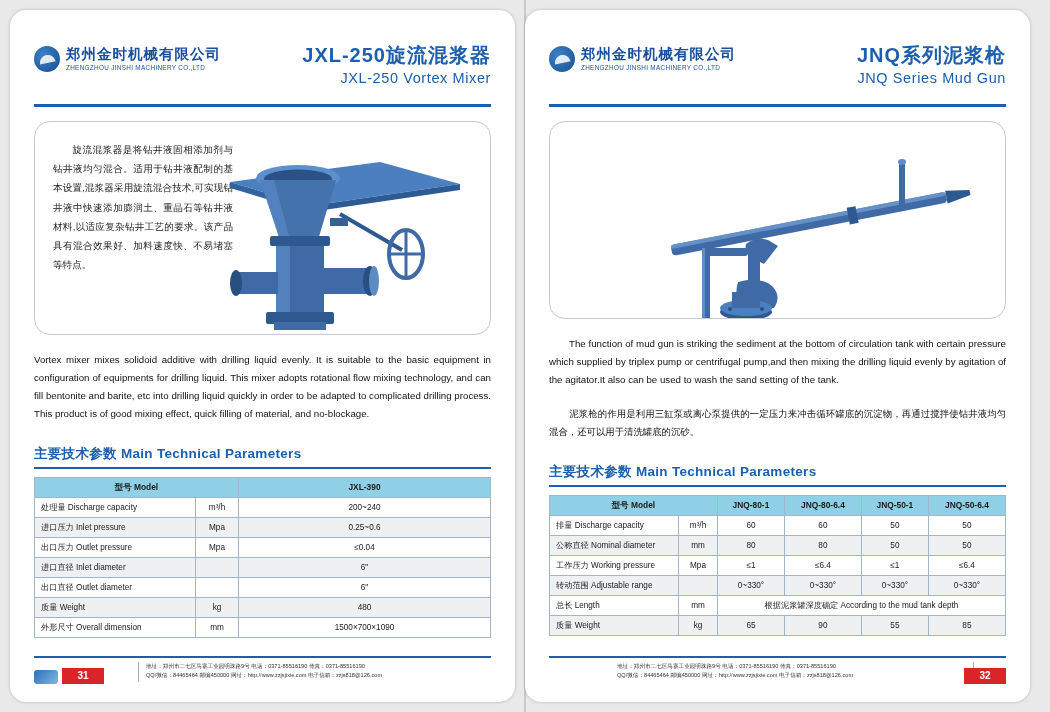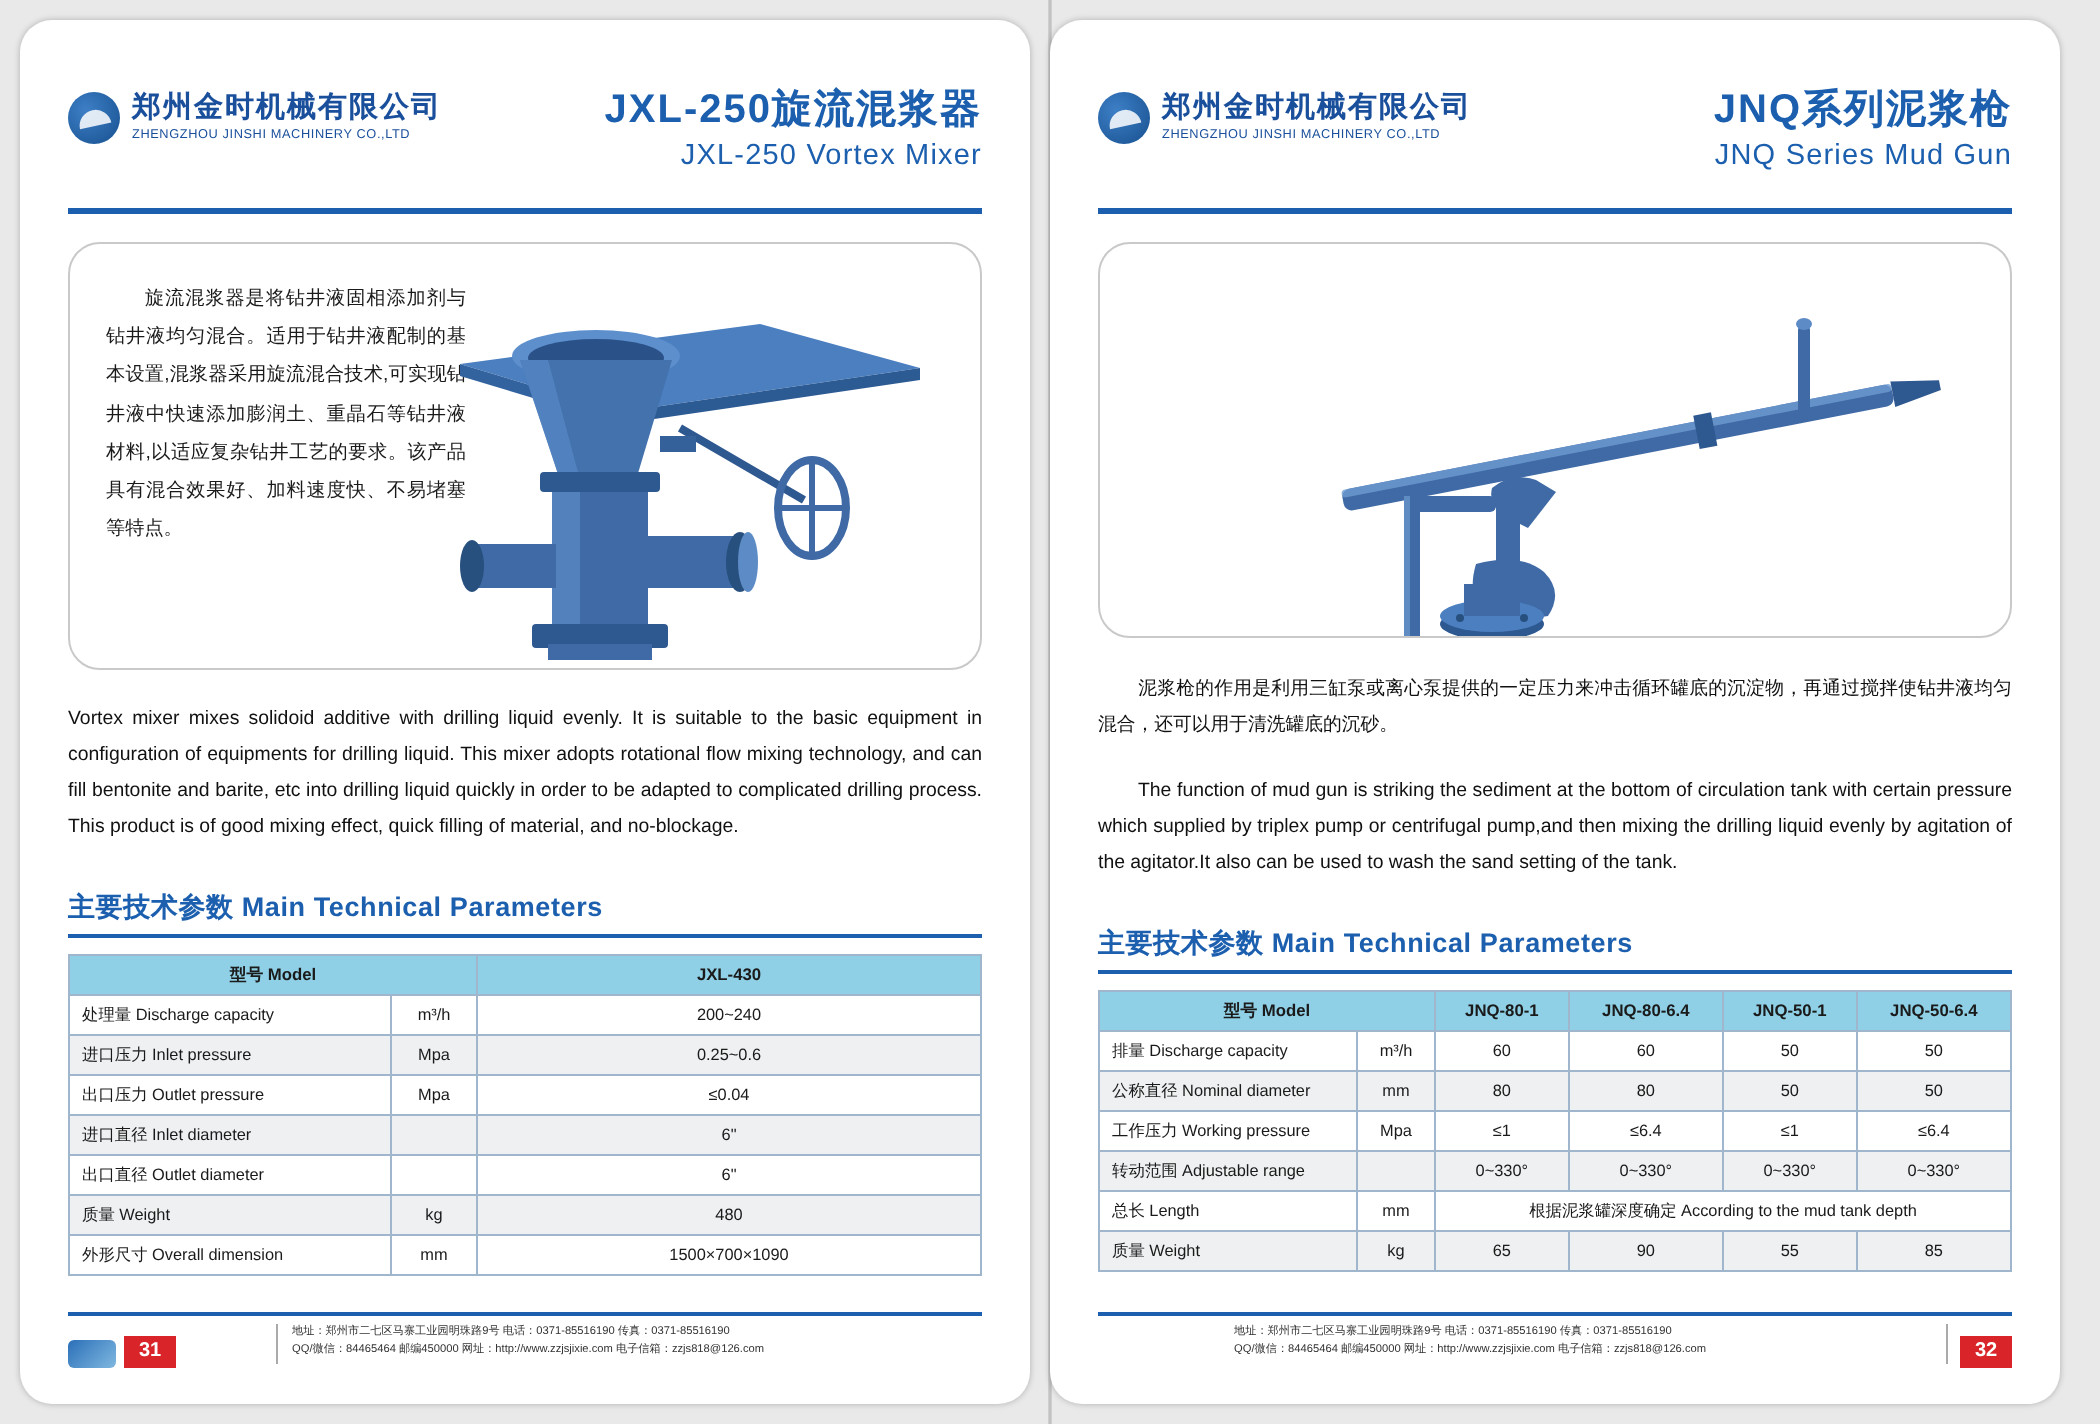--- a/index.html
+++ b/index.html
@@ -125,21 +125,21 @@
 
   
   .footer{
     position:absolute;left:0;right:0;bottom:16px;height:30px;
   }
   .foot-rule{
     position:absolute;left:24px;right:24px;top:0;height:2px;background:#1b5fae;
   }
   .page-badge{
     position:absolute;bottom:2px;
-    width:26px;height:16px;background:#d9252a;color:#fff;
+    width:42px;height:16px;background:#d9252a;color:#fff;
     font-size:10px;font-weight:bold;text-align:center;line-height:16px;
   }
   .page-badge.left{left:52px;}
   .page-badge.right{right:24px;}
   .foot-icon{
     position:absolute;bottom:0;left:24px;width:24px;height:20px;
   }
   .foot-icon .wave{
     position:absolute;left:0;top:4px;width:24px;height:14px;
     background:linear-gradient(135deg,#2b6fb8,#7fb8e0);
@@ -224,21 +224,21 @@
     <div class="sec-head">
       <span>主要技术参数</span>
       <span class="en">Main Technical Parameters</span>
     </div>
     <div class="sec-rule"></div>
 
     <table>
       <thead>
         <tr>
           <th colspan="2">型号 Model</th>
-          <th>JXL-430</th>
+          <th>JXL-390</th>
         </tr>
       </thead>
       <tbody>
         <tr>
           <td class="label">处理量 Discharge capacity</td>
           <td class="unit">m³/h</td>
           <td class="val">200~240</td>
         </tr>
         <tr>
           <td class="label">进口压力 Inlet pressure</td>
@@ -335,26 +335,26 @@
 
         <ellipse cx="196" cy="190" rx="26" ry="8" fill="#2e5890"></ellipse>
         <ellipse cx="196" cy="186" rx="26" ry="8" fill="#4b7fc0"></ellipse>
         <rect x="182" y="170" width="28" height="16" fill="#3f6aa5"></rect>
 
         <circle cx="180" cy="187" r="2" fill="#27507f"></circle>
         <circle cx="212" cy="187" r="2" fill="#27507f"></circle>
       </svg>
     </div>
 
+    <div class="para">
+      <span class="ind"></span><span>The function of mud gun is striking the sediment at the bottom of circulation tank with certain pressure which supplied by triplex pump or centrifugal pump,and then mixing the drilling liquid evenly by agitation of the agitator.It also can be used to wash the sand setting of the tank.</span>
+    </div>
+
     <div class="para cn">
       <span class="ind"></span><span>泥浆枪的作用是利用三缸泵或离心泵提供的一定压力来冲击循环罐底的沉淀物，再通过搅拌使钻井液均匀混合，还可以用于清洗罐底的沉砂。</span>
-    </div>
-
-    <div class="para">
-      <span class="ind"></span><span>The function of mud gun is striking the sediment at the bottom of circulation tank with certain pressure which supplied by triplex pump or centrifugal pump,and then mixing the drilling liquid evenly by agitation of the agitator.It also can be used to wash the sand setting of the tank.</span>
     </div>
 
     <div class="sec-head">
       <span>主要技术参数</span>
       <span class="en">Main Technical Parameters</span>
     </div>
     <div class="sec-rule"></div>
 
     <table class="tbl-right">
       <thead>

